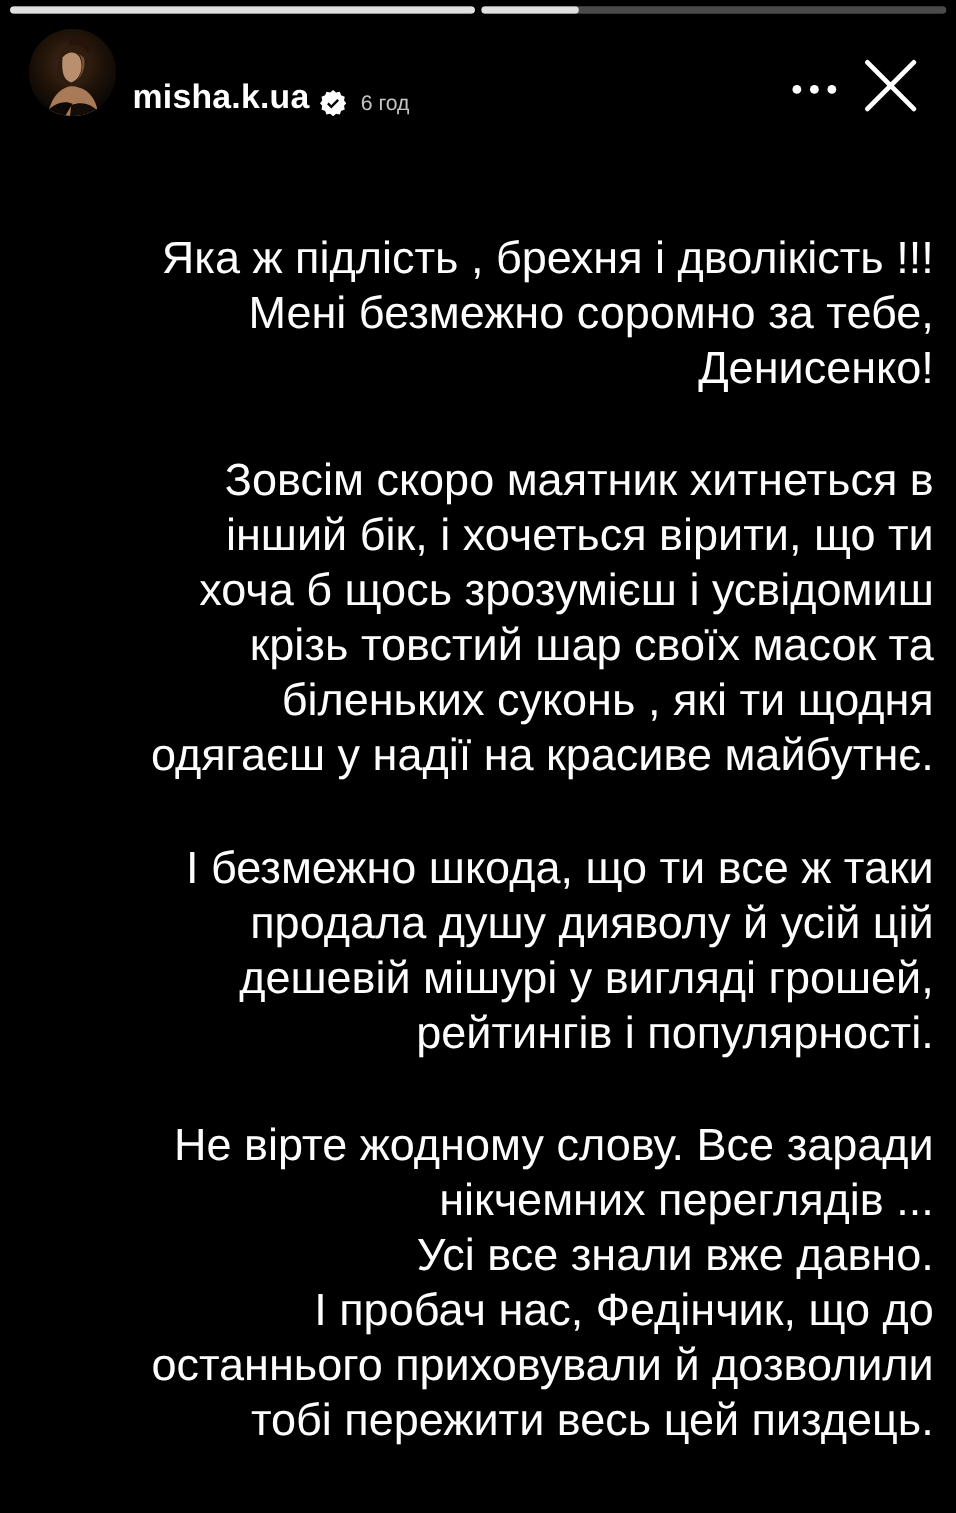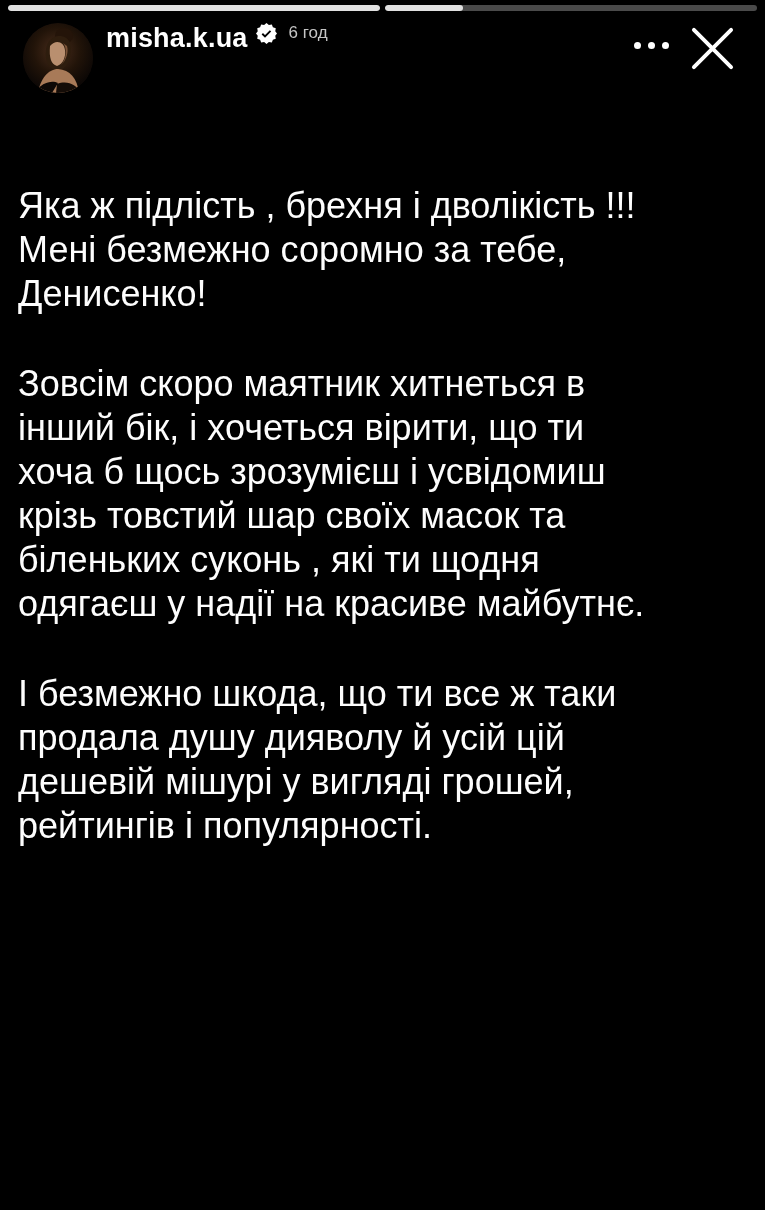--- a/index.html
+++ b/index.html
@@ -24,21 +24,21 @@
   .progress-seg{
     flex:1;height:6px;border-radius:3px;
     background:var(--progress-track);overflow:hidden;
   }
   .progress-fill{
     height:100%;border-radius:3px;background:var(--progress-fill);
   }
   
   .header{
     position:absolute;top:23px;left:23px;right:28px;height:70px;
-    display:flex;align-items:flex-start;
+    display:flex;align-items:flex-end;
   }
   .avatar{
     width:70px;height:70px;border-radius:50%;overflow:hidden;
     flex:0 0 70px;background:#120b07;
   }
   .username{
     margin-left:13px;
     color:#ffffff;font-size:27px;font-weight:600;letter-spacing:.2px;
     white-space:nowrap;
   }
@@ -52,21 +52,21 @@
     background:none;border:none;cursor:pointer;padding:0;
     display:flex;align-items:center;justify-content:center;
   }
   .more-btn{width:44px;height:44px;}
   .dots{display:flex;gap:7px;align-items:center;}
   .dot{width:7px;height:7px;border-radius:50%;background:#ffffff;}
   .close-btn{width:50px;height:50px;margin-left:14px;}
   
   .story-text{
     position:absolute;top:184px;left:18px;right:18px;
-    text-align:left;color:var(--text);
+    text-align:right;color:var(--text);
     font-size:36px;line-height:44px;font-weight:400;
   }
   .story-text p{white-space:pre-line;margin:0 0 46px 0;}
   .story-text p:last-child{margin-bottom:0;}
 </style>
 </head>
 <body>
 
 <div class="progress-row">
   <div class="progress-seg">
@@ -134,13 +134,19 @@
   <p>Зовсім скоро маятник хитнеться в
 інший бік, і хочеться вірити, що ти
 хоча б щось зрозумієш і усвідомиш
 крізь товстий шар своїх масок та
 біленьких суконь , які ти щодня
 одягаєш у надії на красиве майбутнє.</p>
   <p>І безмежно шкода, що ти все ж таки
 продала душу дияволу й усій цій
 дешевій мішурі у вигляді грошей,
 рейтингів і популярності.</p>
+  <p>Не вірте жодному слову. Все заради
+нікчемних переглядів ...
+Усі все знали вже давно.
+І пробач нас, Федінчик, що до
+останнього приховували й дозволили
+тобі пережити весь цей пиздець.</p>
 </div>
 
 </body></html>

